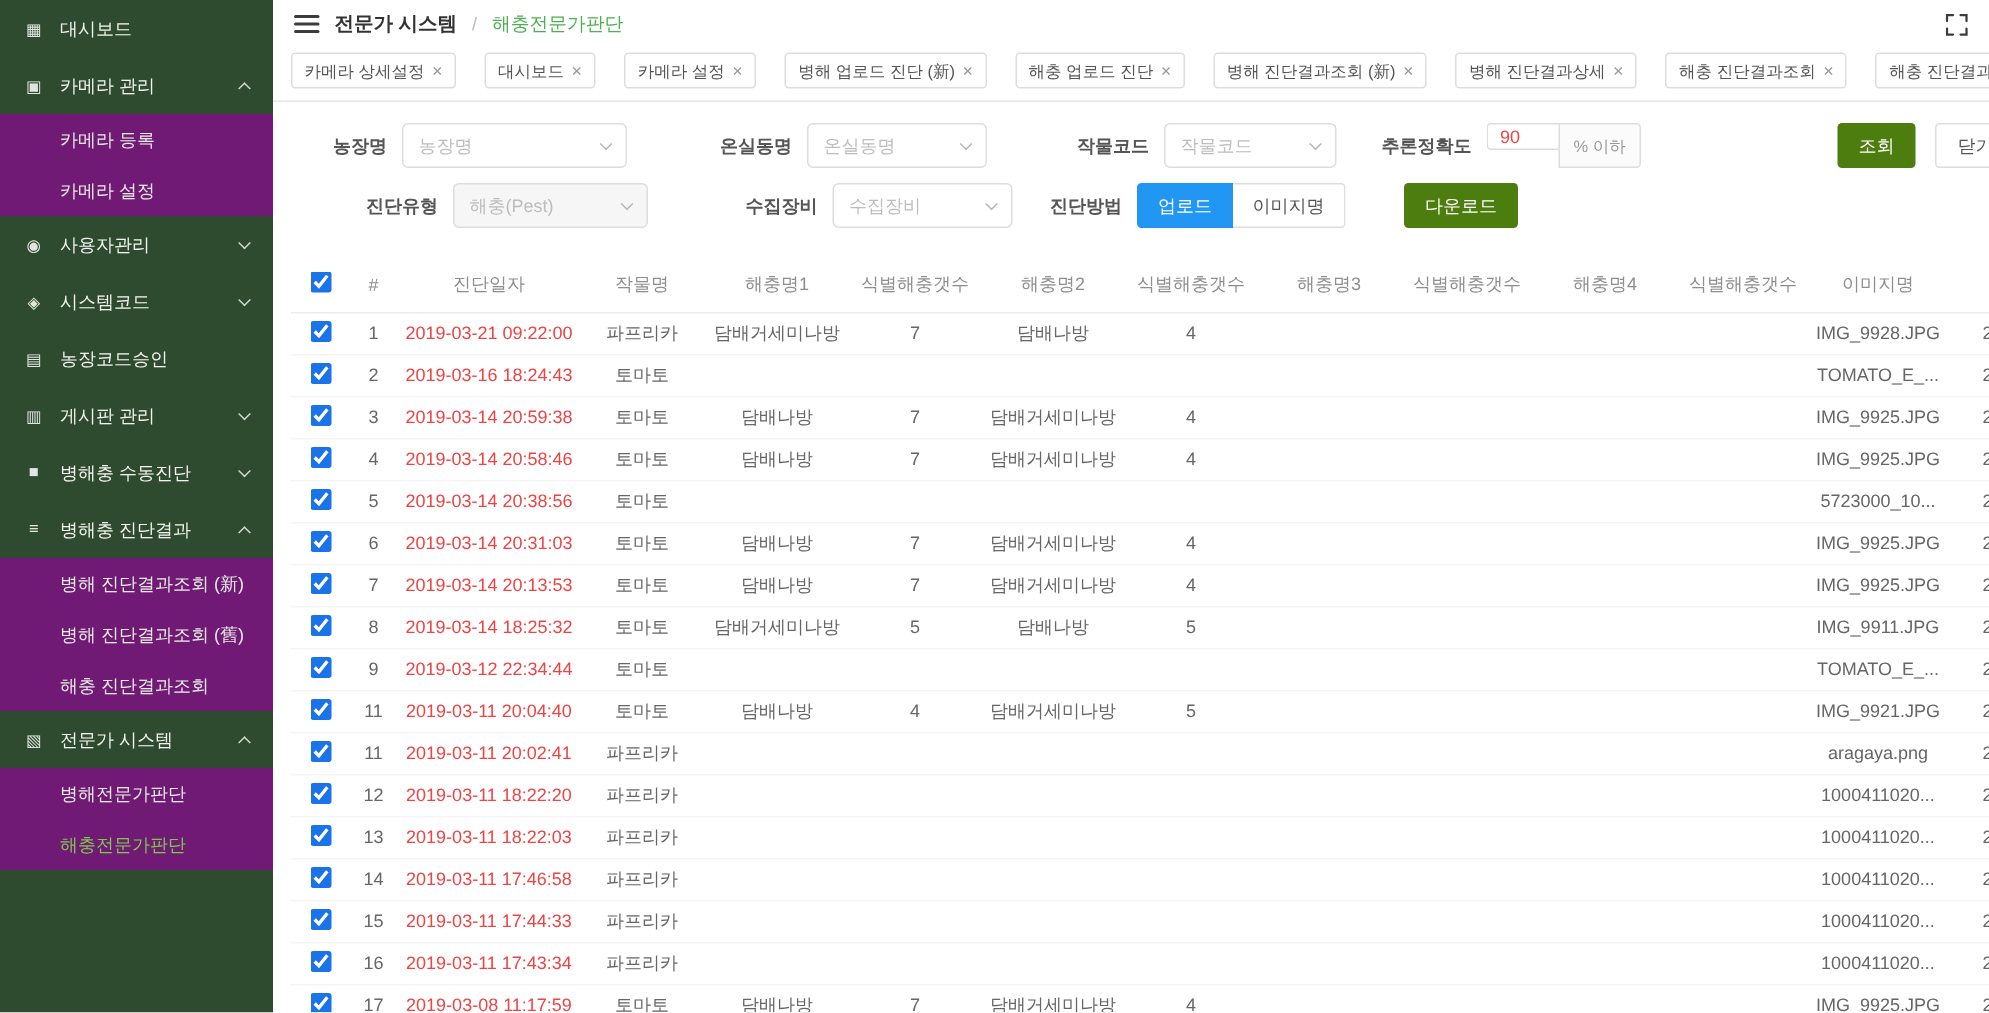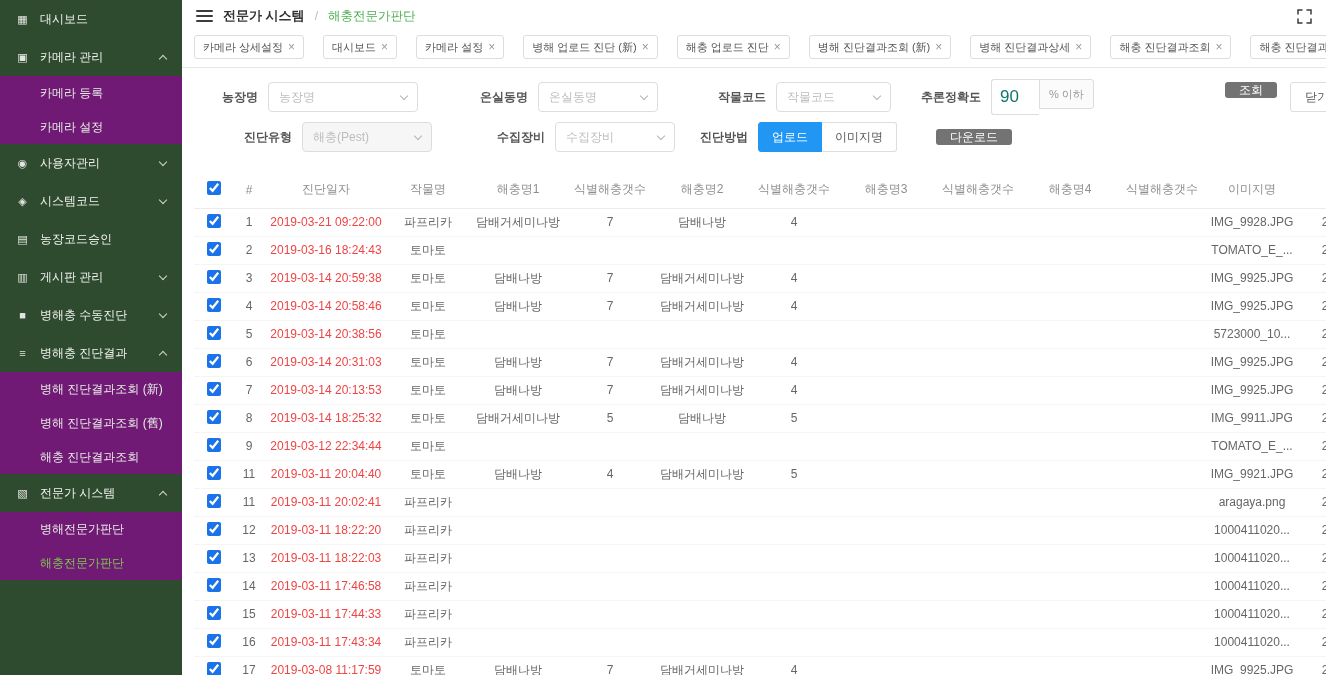--- a/index.html
+++ b/index.html
@@ -37,23 +37,23 @@
   .f-row{display:flex;align-items:center;height:30px;margin-bottom:10px}
   .f-label{font-weight:bold;color:#555;white-space:nowrap}
   .sel{display:flex;align-items:center;justify-content:space-between;border:1px solid #ddd;border-radius:4px;height:30px;padding:0 10px;background:#fff;cursor:pointer}
   .sel .ph{color:#bdbdbd;font-size:12px}
   .sel.disabled{background:#f6f6f6}
   .chev-d{width:6px;height:6px;border-right:1.4px solid #b5b5b5;border-bottom:1.4px solid #b5b5b5;transform:rotate(45deg);margin-bottom:3px}
   .w150{width:150px}.w130{width:130px}.w120{width:120px}.w115{width:115px}
   .ml10{margin-left:10px}.ml22{margin-left:22px}.ml25{margin-left:25px}.ml30{margin-left:30px}
   .ml60{margin-left:60px}.ml62{margin-left:62px}.ml65{margin-left:65px}.ml96{margin-left:39px}
   .acc{display:flex;margin-left:10px}
-  .acc input{width:48px;height:36px;border:1px solid #ddd;border-right:none;border-radius:3px 0 0 3px;padding:0 8px;font-size:17px;color:#0f766e;outline:none}
+  .acc input{width:48px;height:18px;border:1px solid #ddd;border-right:none;border-radius:3px 0 0 3px;padding:0 8px;font-size:12px;color:#ef4444;outline:none}
   .acc .suffix{height:30px;border:1px solid #ddd;border-radius:0 3px 3px 0;display:flex;align-items:center;padding:0 9px;color:#9a9a9a;background:#fbfbfb;font-size:11px;white-space:nowrap}
-  .btn-blue{background:#737373;color:#fff;border:none;border-radius:3px;height:16px;padding:0 14px;font-size:12px;cursor:pointer;white-space:nowrap}
+  .btn-blue{background:#4d7c0f;color:#fff;border:none;border-radius:3px;height:30px;padding:0 14px;font-size:12px;cursor:pointer;white-space:nowrap}
   .btn-outline{background:#fff;border:1px solid #ddd;border-radius:3px;height:30px;padding:0 14px;font-size:12px;color:#555;cursor:pointer;white-space:nowrap}
   .btn-search{position:absolute;right:49px;top:14px}
   .btn-close{position:absolute;right:-18px;top:14px}
   .toggle{display:flex;margin-left:10px}
   .t-btn{height:30px;padding:0 13px;border:1px solid #ddd;background:#fff;color:#555;font-size:12px;cursor:pointer}
   .t-btn:first-child{border-radius:3px 0 0 3px}
   .t-btn:last-child{border-radius:0 3px 3px 0;border-left:none}
   .t-btn.on{background:#2196f3;border-color:#2196f3;color:#fff}
 
   

